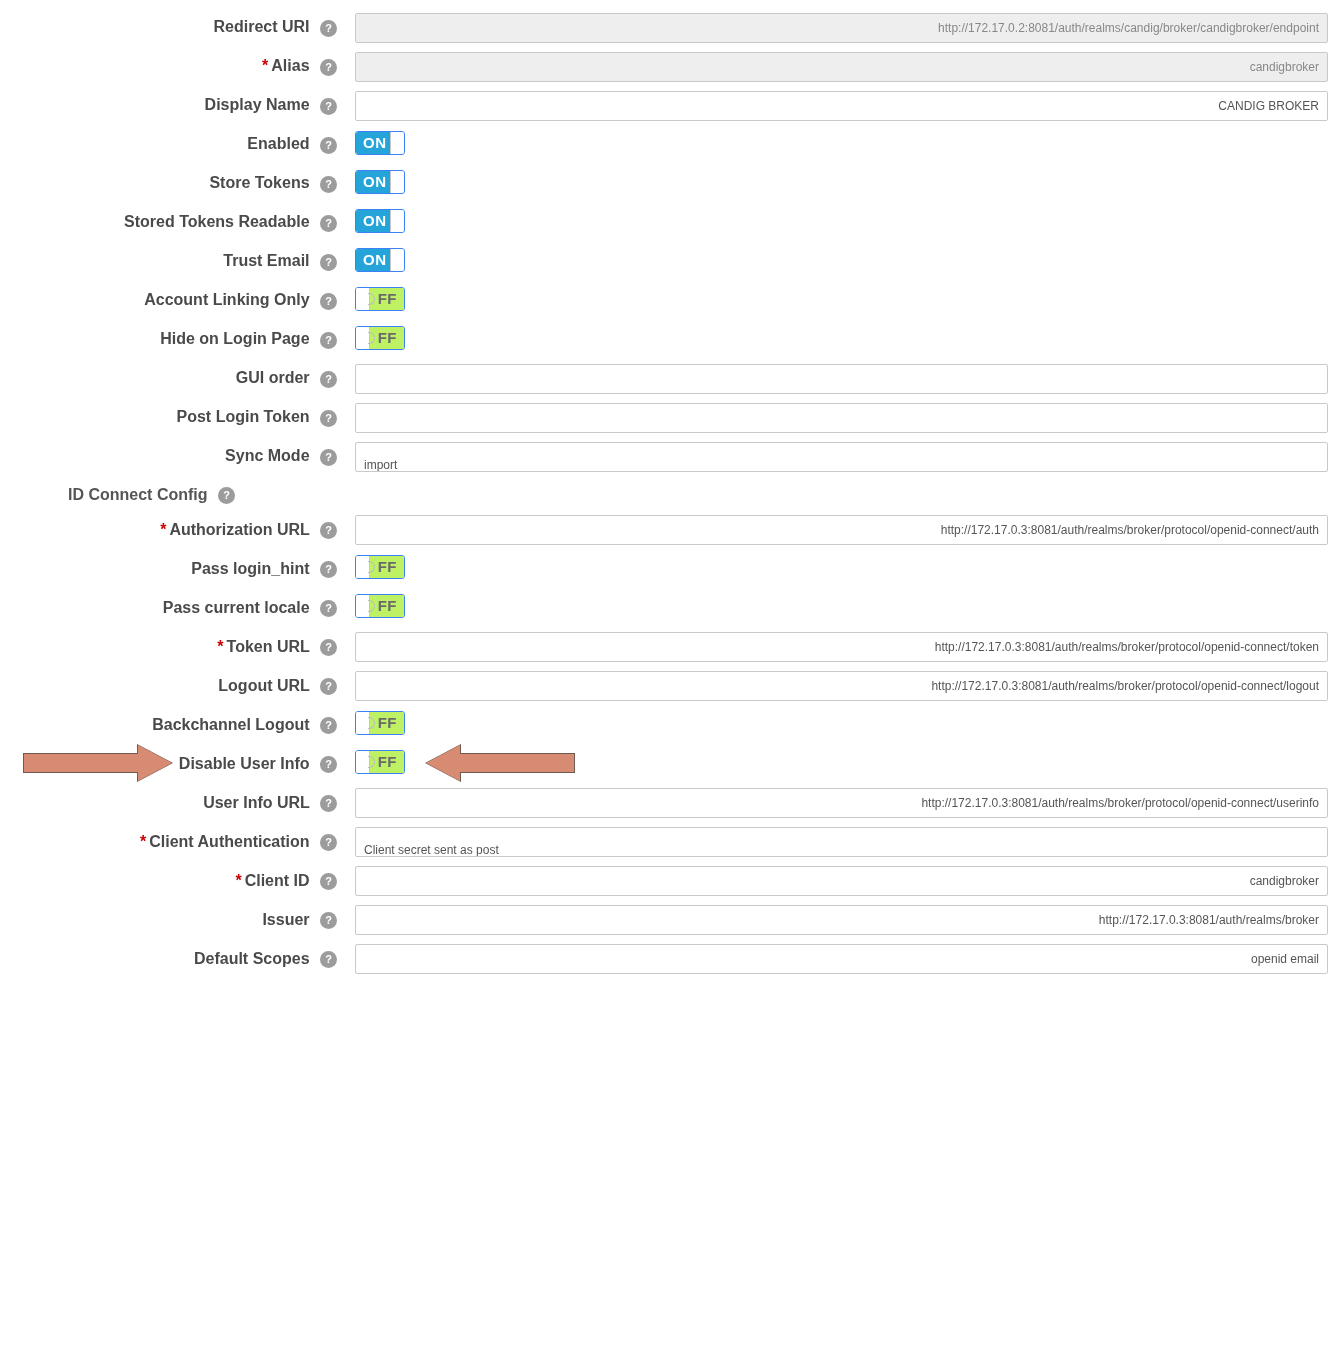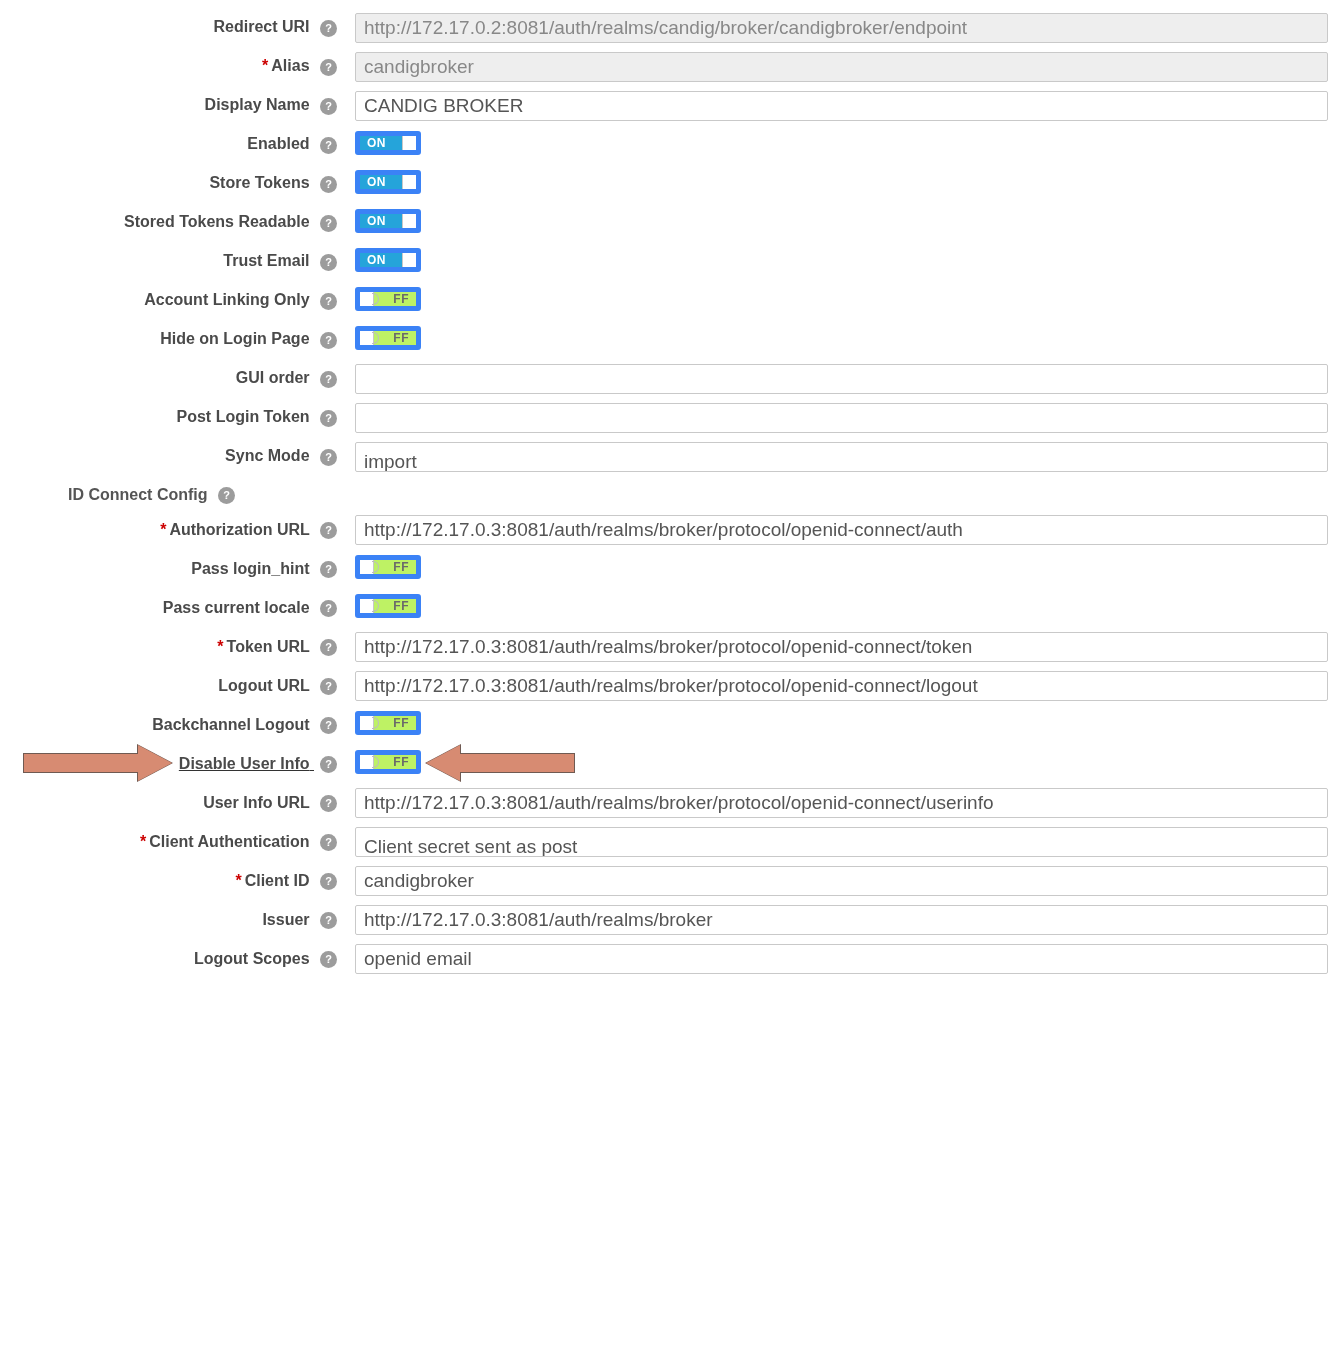--- a/index.html
+++ b/index.html
@@ -57,48 +57,49 @@
     padding-left: 10px;
     padding-right: 13px;
     overflow: hidden;
   }
   input.text-in, .select-like {
     width: 100%;
     height: 30px;
     border: 1px solid #c9c9c9;
     border-radius: 2px;
     padding: 3px 8px;
-    font-size: 19px;
+    font-size: 12px;
     color: #555;
     background: #fff;
     outline: none;
     overflow: hidden;
     white-space: nowrap;
+    text-align: right;
   }
   input.text-in.readonly {
     background: #eeeeee;
     color: #888;
   }
   .select-like {
     display: flex;
     align-items: flex-end;
     padding-bottom: 0;
     line-height: 1;
     cursor: pointer;
   }
   .toggle {
-    width: 66px;
+    width: 50px;
     height: 24px;
     display: inline-block;
     position: relative;
     cursor: pointer;
-    border: 5px solid #3b82f6;
+    border: 1px solid #3b82f6;
     border-radius: 3px;
     overflow: hidden;
-    font-size: 12px;
+    font-size: 15px;
     font-weight: 700;
     user-select: none;
   }
   .toggle .body-on, .toggle .body-off {
     position: absolute; inset: 0;
     display: flex; align-items: center;
   }
   .toggle.on .body-on { display:flex; }
   .toggle.off .body-off { display:flex; }
   .toggle .body-on {
@@ -170,21 +171,21 @@
     border-bottom:18px solid transparent;
   }
   .arrow-left .head-border {
     position:absolute; right:114px; top:-1px;
     width:0; height:0;
     border-right:36px solid #6f5a52;
     border-top:19px solid transparent;
     border-bottom:19px solid transparent;
     z-index:-1;
   }
-  .row-wrap { position:relative;text-decoration:underline; }
+  .row-wrap { position:relative; }
 </style>
 </head>
 <body>
 
 <div class="container">
 
   <div class="form-row">
     <div class="label-col">
       <span>Redirect URI</span>
       <span class="help-icon">?</span>
@@ -504,21 +505,21 @@
       <span>Issuer</span>
       <span class="help-icon">?</span>
     </div>
     <div class="ctrl-col">
       <input class="text-in" value="http://172.17.0.3:8081/auth/realms/broker" style="">
     </div>
   </div>
 
   <div class="form-row">
     <div class="label-col">
-      <span>Logout Scopes</span>
+      <span>Default Scopes</span>
       <span class="help-icon">?</span>
     </div>
     <div class="ctrl-col">
       <input class="text-in" value="openid email" style="">
     </div>
   </div>
 
 
 </div>
 

